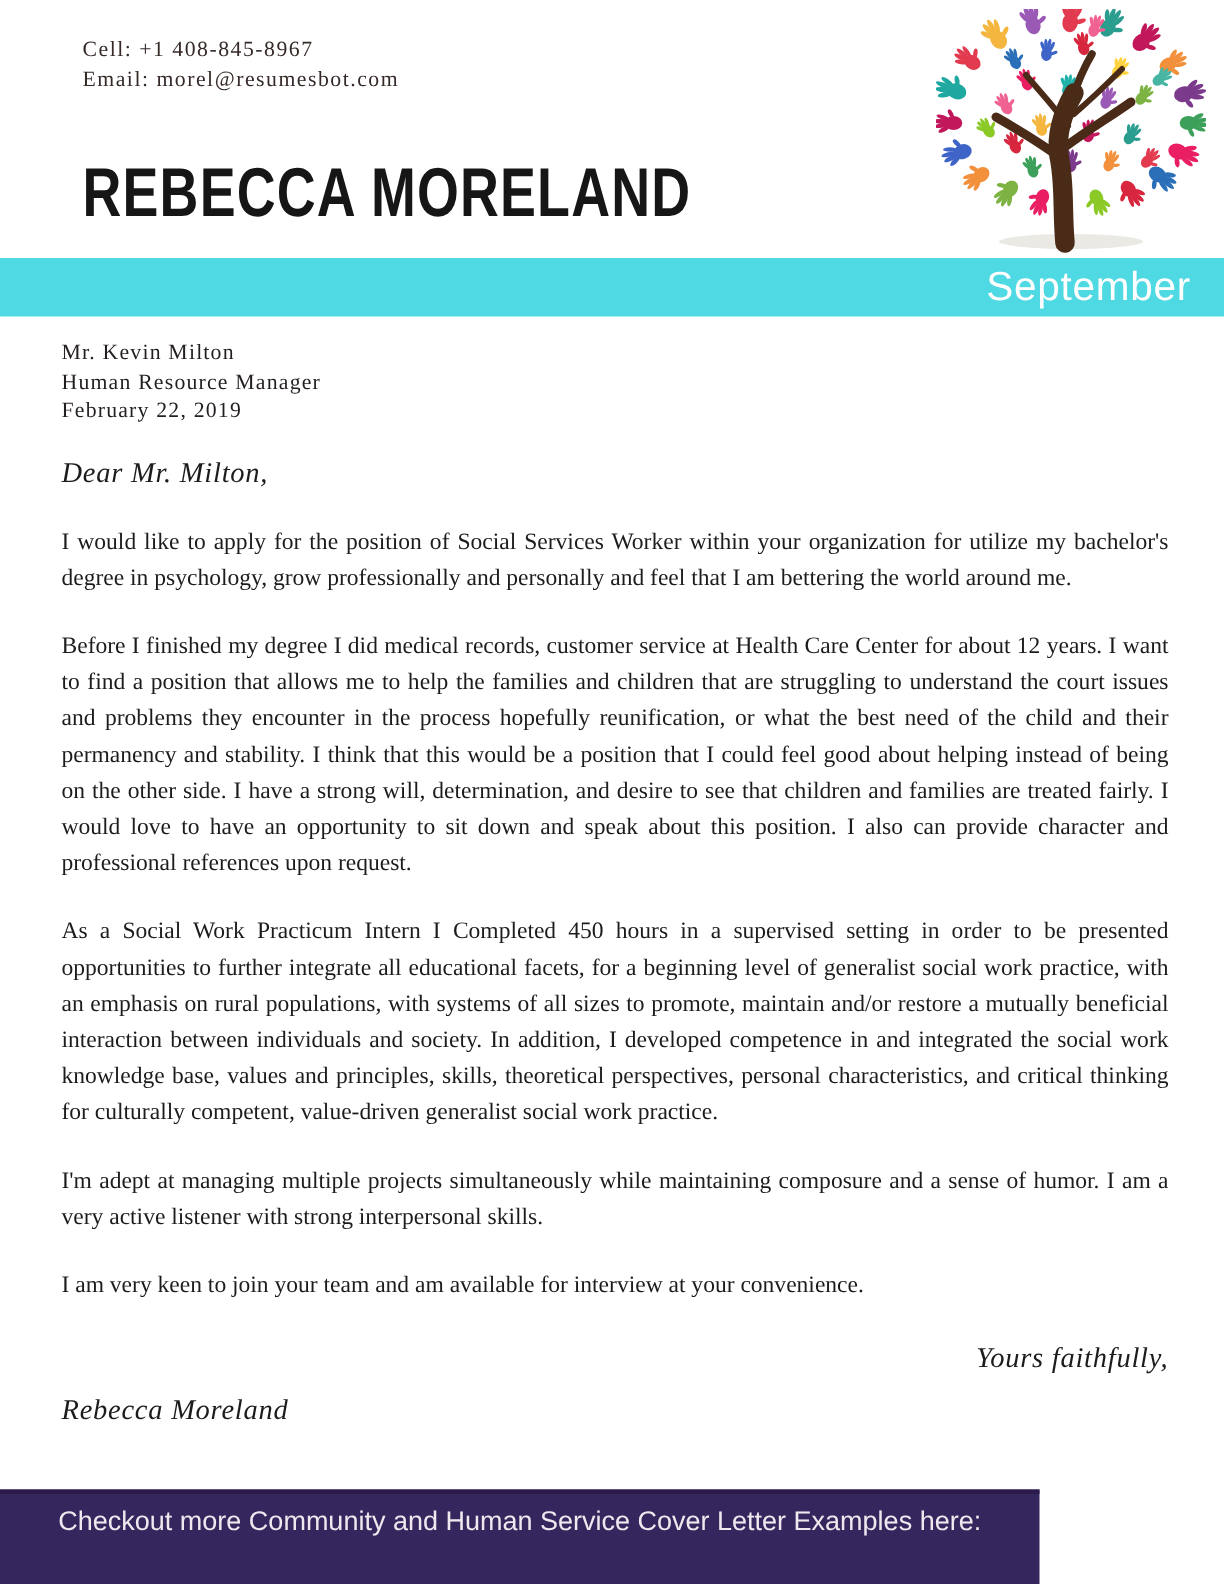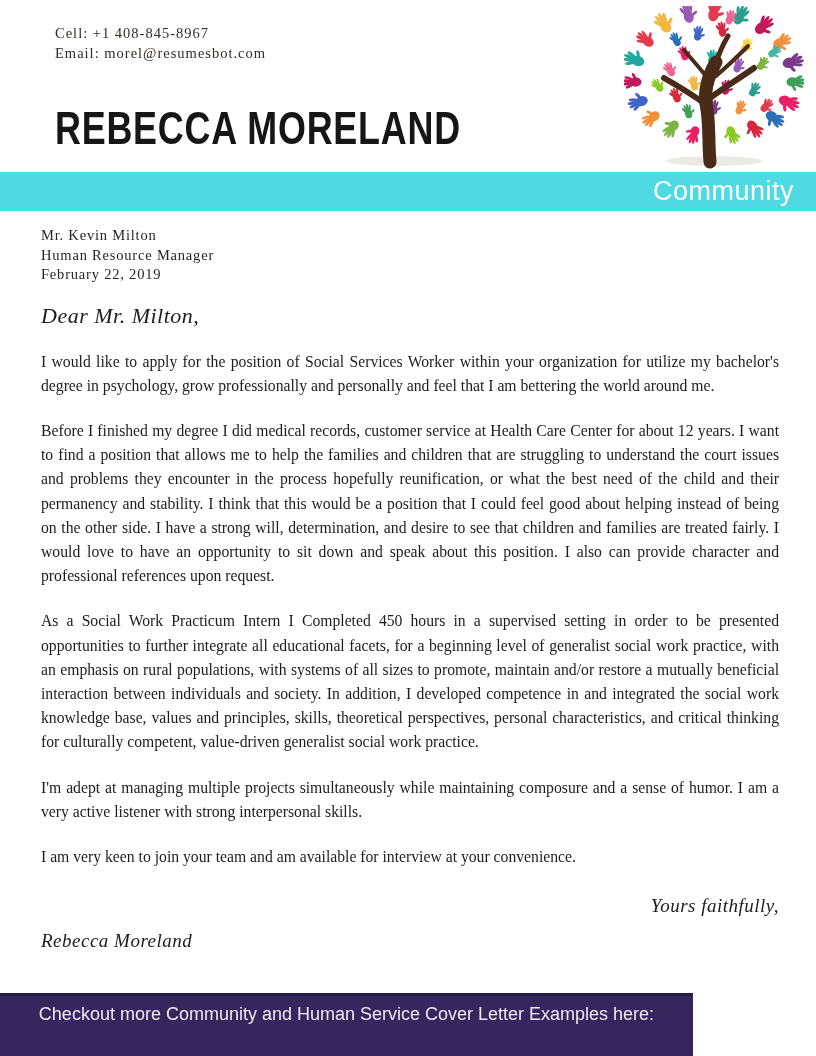--- a/index.html
+++ b/index.html
@@ -65,21 +65,21 @@
   }
   .recipient-block {
     font-size: 14.5px;
     line-height: 19.5px;
     letter-spacing: 0.8px;
     color: #241f1f;
   }
   .salutation {
     margin-top: 18px;
     font-style: italic;
-    font-size: 22px;
+    font-size: 19px;
     line-height: 26px;
     letter-spacing: 0.5px;
   }
   .letter p.body-para {
     margin-top: 21px;
     font-size: 15.7px;
     line-height: 24.2px;
     text-align: justify;
   }
   .closing {
@@ -192,21 +192,21 @@
       <path d="M88,62 C92,50 96,40 102,30" stroke-width="5"></path>
       <path d="M86,78 C76,64 68,56 58,44" stroke-width="4"></path>
       <path d="M90,70 C104,58 112,50 122,40" stroke-width="4"></path>
     </g>
   </svg>
 </div>
 
 <div class="name-title">REBECCA MORELAND</div>
 
 <div class="brand-banner">
-  <span class="brand-text">Community</span>
+  <span class="brand-text">September</span>
 </div>
 
 <div class="letter">
   <div class="recipient-block">
     <div>Mr. Kevin Milton</div>
     <div>Human Resource Manager</div>
     <div>February 22, 2019</div>
   </div>
 
   <div class="salutation">Dear Mr. Milton,</div>

